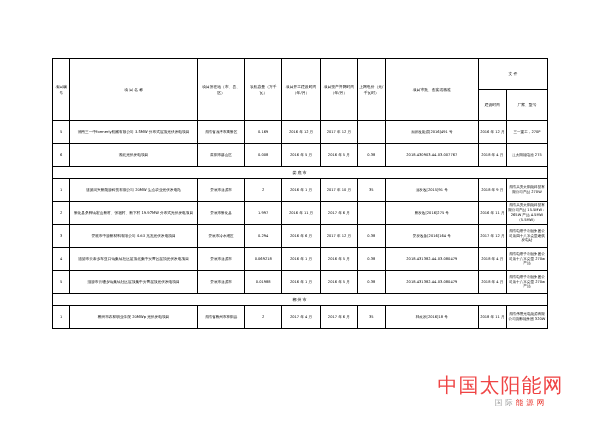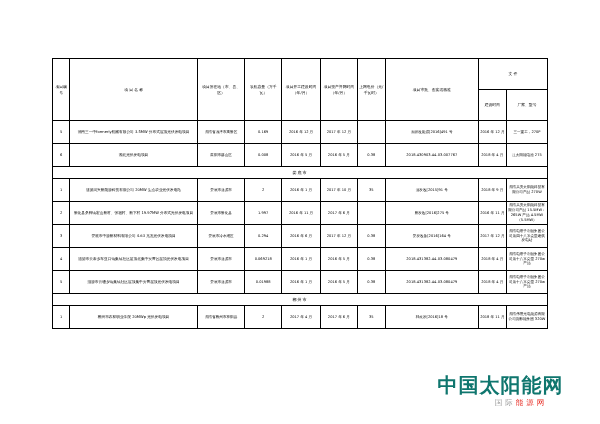--- a/index.html
+++ b/index.html
@@ -66,22 +66,22 @@
   .c-note-b{width:38px;}
   .watermark{
     position:absolute;
     left:413px;top:375px;
     width:175px;
     text-align:center;
     pointer-events:none;
   }
   .wm-main{
     font-size:20px;
-    font-weight:bold;
-    color:#0f766e;
+    font-weight:normal;
+    color:#ef4444;
     letter-spacing:1px;
     font-family:"DejaVu Sans","Liberation Sans",sans-serif;
     line-height:1;
   }
   .wm-sub{
     margin-top:3px;
     font-size:7.5px;
     color:#e8332a;
     letter-spacing:3px;
   }

